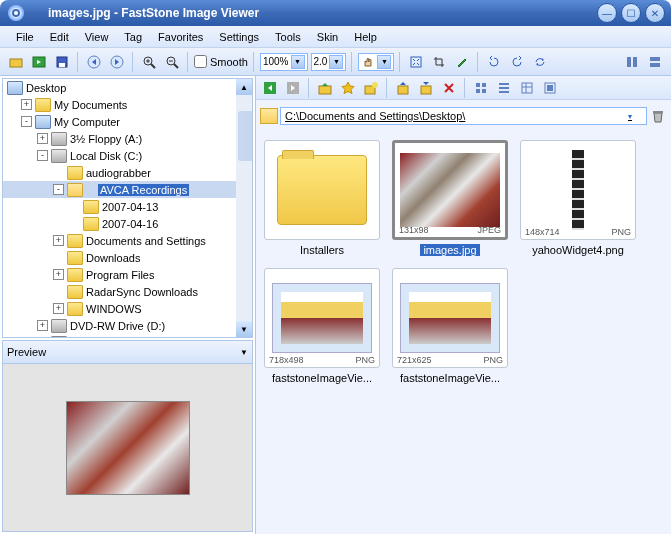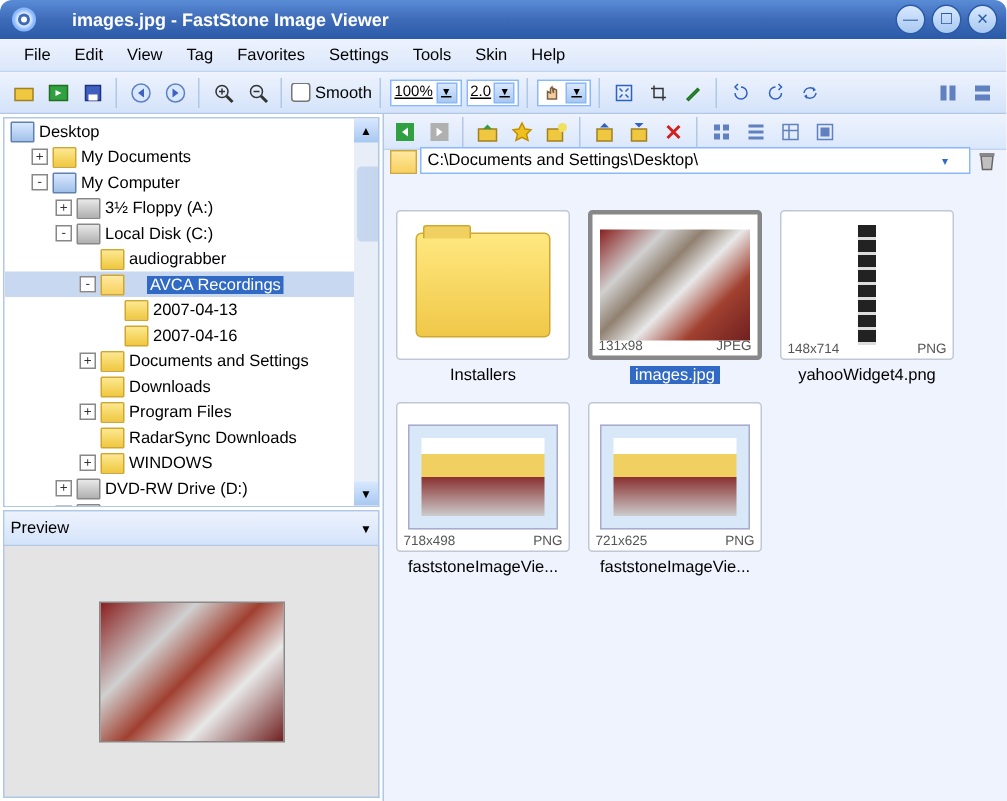--- a/index.html
+++ b/index.html
@@ -11,21 +11,21 @@
 .titlebar .winbtn { width: 20px; height: 20px; border: 1px solid #2a5aa8; border-radius: 50%; background: linear-gradient(to bottom, #d8e8ff, #a8c8f0); margin: 0 2px; display: flex; align-items: center; justify-content: center; font-size: 10px; color: #2a5aa8; cursor: pointer; }
 
 .menubar { height: 22px; background: linear-gradient(to bottom, #eef3fd, #dae7fb); display: flex; align-items: center; padding: 0 8px; border-bottom: 1px solid #c0d4f0; }
 .menubar span { padding: 2px 8px; cursor: pointer; }
 
 .toolbar { height: 28px; background: linear-gradient(to bottom, #eef3fd, #d4e3fa); display: flex; align-items: center; padding: 0 6px; border-bottom: 1px solid #b0c8e8; gap: 3px; }
 .tbtn { width: 20px; height: 20px; display: flex; align-items: center; justify-content: center; cursor: pointer; border: 1px solid transparent; border-radius: 2px; }
 .tsep { width: 2px; height: 20px; border-left: 1px solid #b0c8e8; margin: 0 2px; }
 .tcheck { display: flex; align-items: center; gap: 3px; }
 .tcheck input { width: 13px; height: 13px; }
-.tsel { height: 18px; background: #fff; border: 1px solid #8ab8ff; font-size: 10px; display: flex; align-items: center; padding: 0 2px; text-decoration: underline; }
+.tsel { height: 18px; background: #fff; border: 1px solid #8ab8ff; font-size: 10px; display: flex; align-items: center; padding: 0 2px; }
 .tsel .dd { width: 14px; height: 14px; background: linear-gradient(#d8e8ff,#a8c8f0); border: 1px solid #8ab8ff; margin-left: 2px; display: flex; align-items: center; justify-content: center; font-size: 7px; }
 
 .main { display: flex; height: 458px; }
 .leftpane { width: 256px; display: flex; flex-direction: column; border-right: 1px solid #b0c8e8; }
 .tree { flex: 1; background: #fff; overflow: auto; position: relative; border: 1px solid #b0c8e8; margin: 2px; }
 .tree-scroll { position: absolute; right: 0; top: 0; bottom: 0; width: 16px; background: #e8eef8; }
 .tree-scroll .thumb { background: linear-gradient(to right,#c8d8f0,#a8c0e0); height: 50px; margin: 16px 2px 0; border-radius: 3px; }
 .tree-scroll .arr { height: 16px; background: linear-gradient(#d8e8ff,#a8c8f0); display: flex; align-items: center; justify-content: center; font-size: 8px; }
 .node { display: flex; align-items: center; height: 17px; padding-left: 4px; white-space: nowrap; }
 .node .exp { width: 11px; height: 11px; border: 1px solid #888; background: #fff; display: flex; align-items: center; justify-content: center; font-size: 9px; line-height: 1; margin-right: 3px; color: #333; cursor: pointer; }
@@ -39,21 +39,21 @@
 .node.sel .label { background: #316ac5; color: #fff; padding: 0 2px; margin-left: 12px; }
 .d1{padding-left:18px}.d2{padding-left:34px}.d3{padding-left:50px}.d4{padding-left:66px}
 
 .preview-hdr { height: 24px; background: linear-gradient(to bottom,#eef3fd,#d4e3fa); border: 1px solid #b0c8e8; margin: 0 2px; display: flex; align-items: center; padding: 0 4px; }
 .preview-hdr .dd { margin-left: auto; font-size: 8px; }
 .preview { flex: 0 0 168px; background: #e4e4e4; margin: 0 2px 2px; border: 1px solid #b0c8e8; border-top: none; display: flex; align-items: center; justify-content: center; }
 .preview-img { width: 124px; height: 94px; background: linear-gradient(135deg,#8a2020 0%,#d0d0d0 30%,#a04030 50%,#e8e8e8 70%,#702020 100%); border: 1px solid #888; }
 
 .rightpane { flex: 1; display: flex; flex-direction: column; background: #eef3fd; }
 .rtoolbar { height: 24px; background: linear-gradient(to bottom,#eef3fd,#dae7fb); display: flex; align-items: center; padding: 0 4px; gap: 3px; border-bottom: 1px solid #c0d4f0; }
-.pathbar { height: 22px; display: flex; align-items: flex-end; padding: 16px 4px; gap: 2px; }
+.pathbar { height: 22px; display: flex; align-items: center; padding: 16px 4px; gap: 2px; text-decoration: underline; }
 .pathbar .ficon { width: 18px; height: 16px; }
 .path-input { flex: 1; background: #fff; border: 1px solid #8ab8ff; height: 18px; padding: 0 4px; display: flex; align-items: center; }
 .path-input .dd { margin-left: auto; width: 14px; font-size: 8px; color: #316ac5; }
 .trash { width: 18px; height: 18px; }
 
 .thumbs { flex: 1; background: #eef3fd; padding: 8px; display: flex; flex-wrap: wrap; gap: 12px; align-content: flex-start; overflow: auto; }
 .thumb { width: 116px; display: flex; flex-direction: column; align-items: center; }
 .thumb-box { width: 116px; height: 100px; background: #fff; border: 1px solid #c0c8d8; border-radius: 3px; display: flex; align-items: center; justify-content: center; position: relative; padding: 4px; }
 .thumb.sel .thumb-box { border: 3px solid #888; }
 .thumb-img { max-width: 100%; max-height: 80px; }

